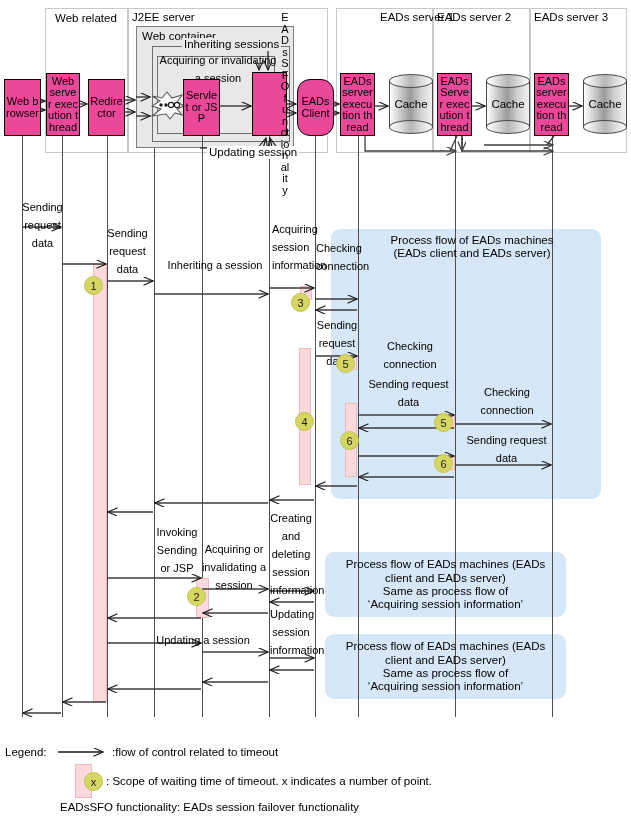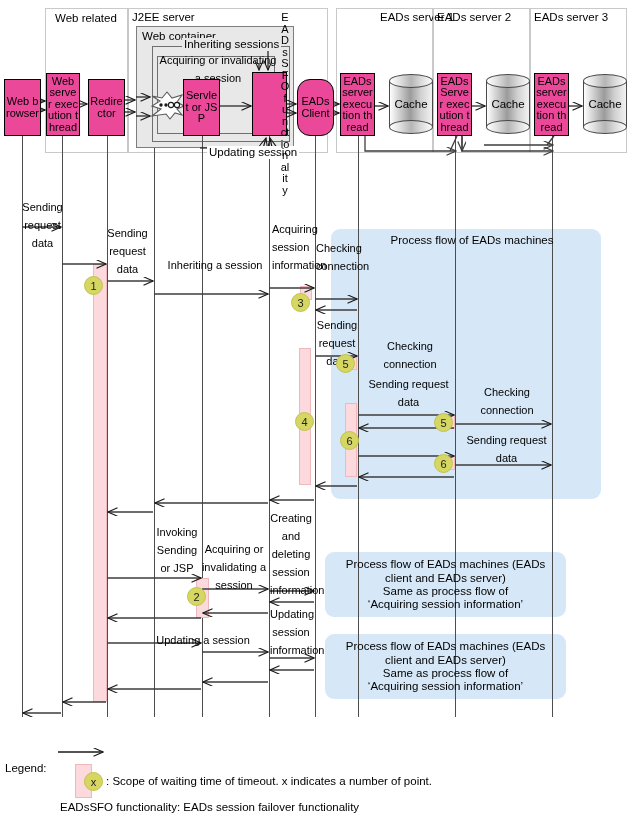--- a/index.html
+++ b/index.html
@@ -161,20 +161,21 @@
   <div class="grp-label" style="left:340px;top:11px;padding-left:40px;">EADs server 1</div>
 
   <div class="grp" style="left:433px;top:8px;width:97px;height:145px;"></div>
   <div class="grp-label" style="left:437px;top:11px;">EADs server 2</div>
 
   <div class="grp" style="left:530px;top:8px;width:97px;height:145px;"></div>
   <div class="grp-label" style="left:534px;top:11px;">EADs server 3</div>
 
   <div class="bluebox" style="left:331px;top:229px;width:270px;height:270px;"></div>
   <div class="bluetxt" style="left:352px;top:234px;width:240px;">Process flow of EADs machines</div>
+  <div class="bluetxt" style="left:352px;top:247px;width:240px;">(EADs client and EADs server)</div>
 
   <div class="bluebox" style="left:325px;top:552px;width:241px;height:65px;"></div>
   <div class="bluetxt" style="left:333px;top:558px;width:225px;">Process flow of EADs machines (EADs client and EADs server)</div>
   <div class="bluetxt" style="left:333px;top:585px;width:225px;">Same as process flow of</div>
   <div class="bluetxt" style="left:333px;top:598px;width:225px;">‘Acquiring session information’</div>
 
   <div class="bluebox" style="left:325px;top:634px;width:241px;height:65px;"></div>
   <div class="bluetxt" style="left:333px;top:640px;width:225px;">Process flow of EADs machines (EADs client and EADs server)</div>
   <div class="bluetxt" style="left:333px;top:667px;width:225px;">Same as process flow of</div>
   <div class="bluetxt" style="left:333px;top:680px;width:225px;">‘Acquiring session information’</div>
@@ -412,25 +413,26 @@
   <div class="pt" style="left:340px;top:431px;">
     <span>6</span>
   </div>
   <div class="pt" style="left:434px;top:413px;">
     <span>5</span>
   </div>
   <div class="pt" style="left:434px;top:454px;">
     <span>6</span>
   </div>
 
-  <div class="legend-row" style="left:5px;top:745px;margin-top:16px;">Legend:</div>
+  <div class="legend-row" style="left:5px;top:745px;">Legend:</div>
 
   <svg class="overlay" viewBox="0 0 631 819" style="z-index:8;">
     <path d="M58,752 L103,752" stroke="#1a1a1a" stroke-width="1.4" fill="none" marker-end="url(#ah)"></path>
   </svg>
+  <div class="legend-row" style="left:112px;top:745px;">:flow of control related to timeout</div>
 
   <div class="pt" style="left:84px;top:772px;">
     <span>x</span>
   </div>
   <div class="legend-row" style="left:60px;top:800px;">EADsSFO functionality: EADs session failover functionality</div>
 
   <div class="legend-row" style="left:106px;top:774px;">: Scope of waiting time of timeout. x indicates a number of point.</div>
 
 </div>
 

